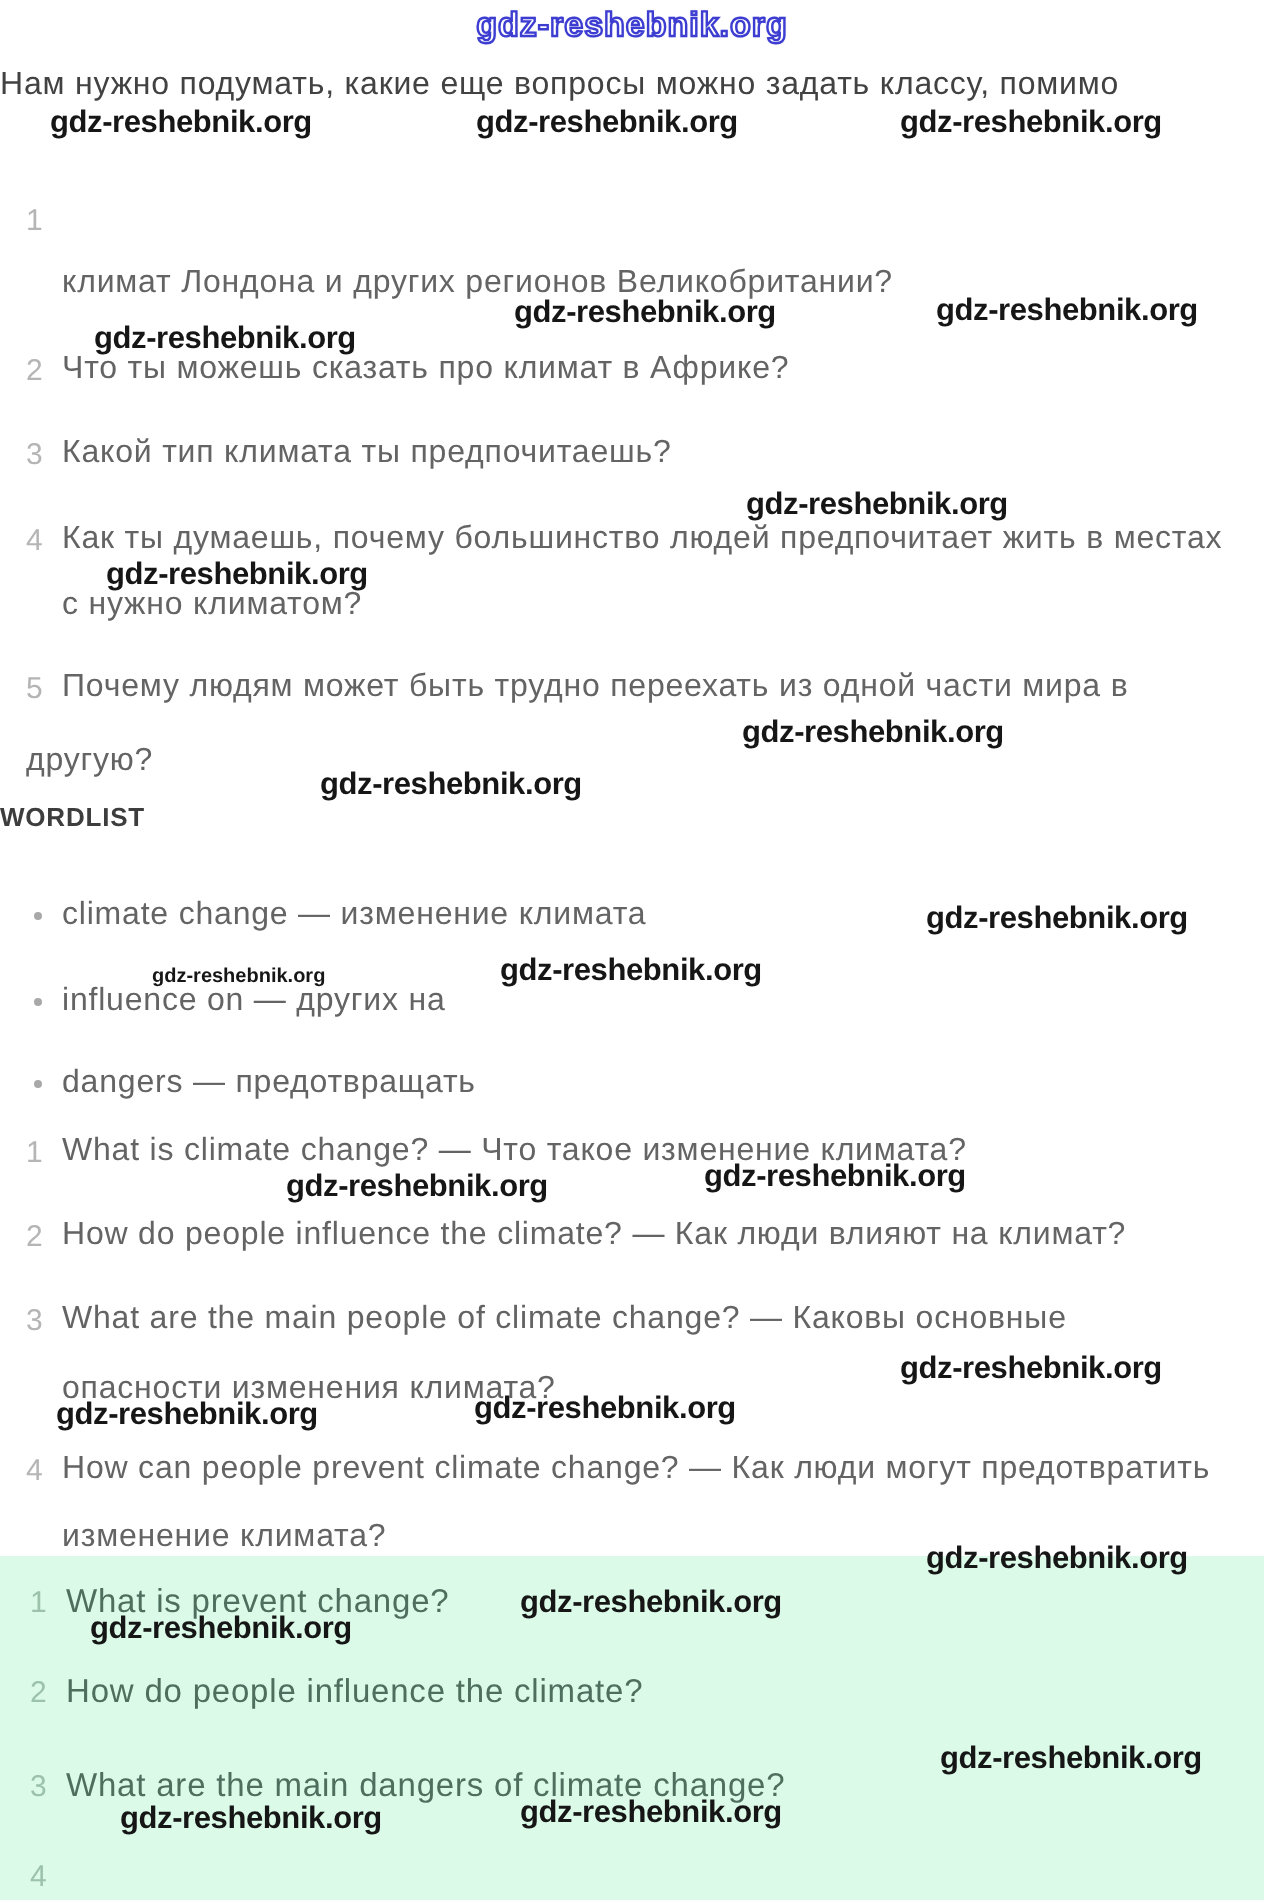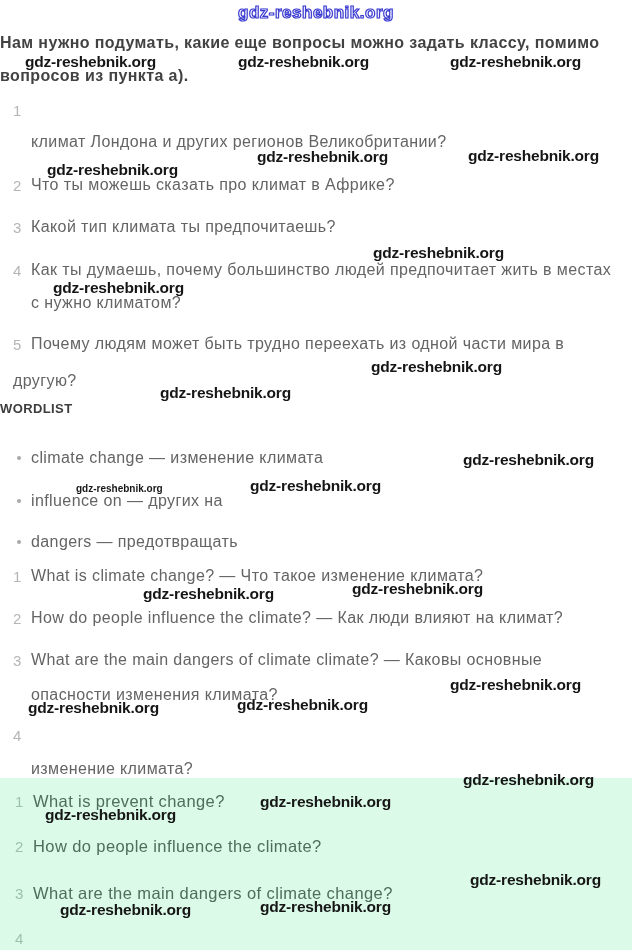--- a/index.html
+++ b/index.html
@@ -2,21 +2,21 @@
 <html><head>
 <meta charset="utf-8">
 <style>
   html,body{margin:0;padding:0;background:#ffffff;}
   .page{
     position:relative;width:632px;height:950px;background:#ffffff;overflow:hidden;
     font-family:"Liberation Sans", sans-serif;
   }
   .green-bg{position:absolute;left:0;top:778px;width:632px;height:172px;background:#dbfae8;}
   .line{position:absolute;white-space:nowrap;font-size:16px;color:#646464;letter-spacing:0.4px;}
-  .intro{color:#424242;font-weight:bold;}
+  .intro{color:#424242;}
   .num{position:absolute;white-space:nowrap;font-size:15px;color:#b5b5b5;letter-spacing:0;}
   .wordlist-title{position:absolute;white-space:nowrap;font-weight:bold;font-size:13px;color:#3d3d3d;letter-spacing:0.4px;}
   .bullet{position:absolute;width:4px;height:4px;border-radius:50%;background:#a8a8a8;}
   .wm{position:absolute;white-space:nowrap;font-weight:bold;font-size:15.5px;color:#161616;letter-spacing:-0.2px;}
   .wm.small{font-size:10px;letter-spacing:0;}
   .wm-top{
     position:absolute;left:0;right:0;top:3px;text-align:center;white-space:nowrap;
     font-size:17px;font-weight:bold;color:#ffffff;letter-spacing:0.5px;
     -webkit-text-stroke:1.2px #3d3dd2;text-shadow:0 0 1px #3d3dd2;
   }
@@ -26,21 +26,20 @@
 </head>
 <body>
 
 <div class="page">
 
   <div class="green-bg"></div>
 
   <div class="wm-top">gdz-reshebnik.org</div>
 
   <div class="line intro" style="left:0;top:34px">Нам нужно подумать, какие еще вопросы можно задать классу, помимо</div>
-  <div class="line intro" style="left:0;top:67px">вопросов из пункта а).</div>
 
   <div class="num" style="left:13px;top:102px">1</div>
   <div class="line" style="left:31px;top:133px">климат Лондона и других регионов Великобритании?</div>
 
   <div class="num" style="left:13px;top:177px">2</div>
   <div class="line" style="left:31px;top:176px">Что ты можешь сказать про климат в Африке?</div>
 
   <div class="num" style="left:13px;top:219px">3</div>
   <div class="line" style="left:31px;top:218px">Какой тип климата ты предпочитаешь?</div>
 
@@ -61,24 +60,25 @@
   <span class="bullet" style="left:17px;top:540px"></span>
   <div class="line" style="left:31px;top:533px">dangers — предотвращать</div>
 
   <div class="num" style="left:13px;top:568px">1</div>
   <div class="line" style="left:31px;top:567px">What is climate change? — Что такое изменение климата?</div>
 
   <div class="num" style="left:13px;top:610px">2</div>
   <div class="line" style="left:31px;top:609px">How do people influence the climate? — Как люди влияют на климат?</div>
 
   <div class="num" style="left:13px;top:652px">3</div>
-  <div class="line" style="left:31px;top:651px">What are the main dangers of climate climate? — Каковы основные</div>
+  <div class="line" style="left:31px;top:651px">What are the main people of climate change? — Каковы основные</div>
   <div class="line" style="left:31px;top:686px">опасности изменения климата?</div>
 
   <div class="num" style="left:13px;top:727px">4</div>
+  <div class="line" style="left:31px;top:726px">How can people prevent climate change? — Как люди могут предотвратить</div>
   <div class="line" style="left:31px;top:760px">изменение климата?</div>
 
   <div class="num gnum" style="left:15px;top:793px">1</div>
   <div class="line gline" style="left:33px;top:792px">What is prevent change?</div>
 
   <div class="num gnum" style="left:15px;top:838px">2</div>
   <div class="line gline" style="left:33px;top:837px">How do people influence the climate?</div>
 
   <div class="num gnum" style="left:15px;top:885px">3</div>
   <div class="line gline" style="left:33px;top:884px">What are the main dangers of climate change?</div>

